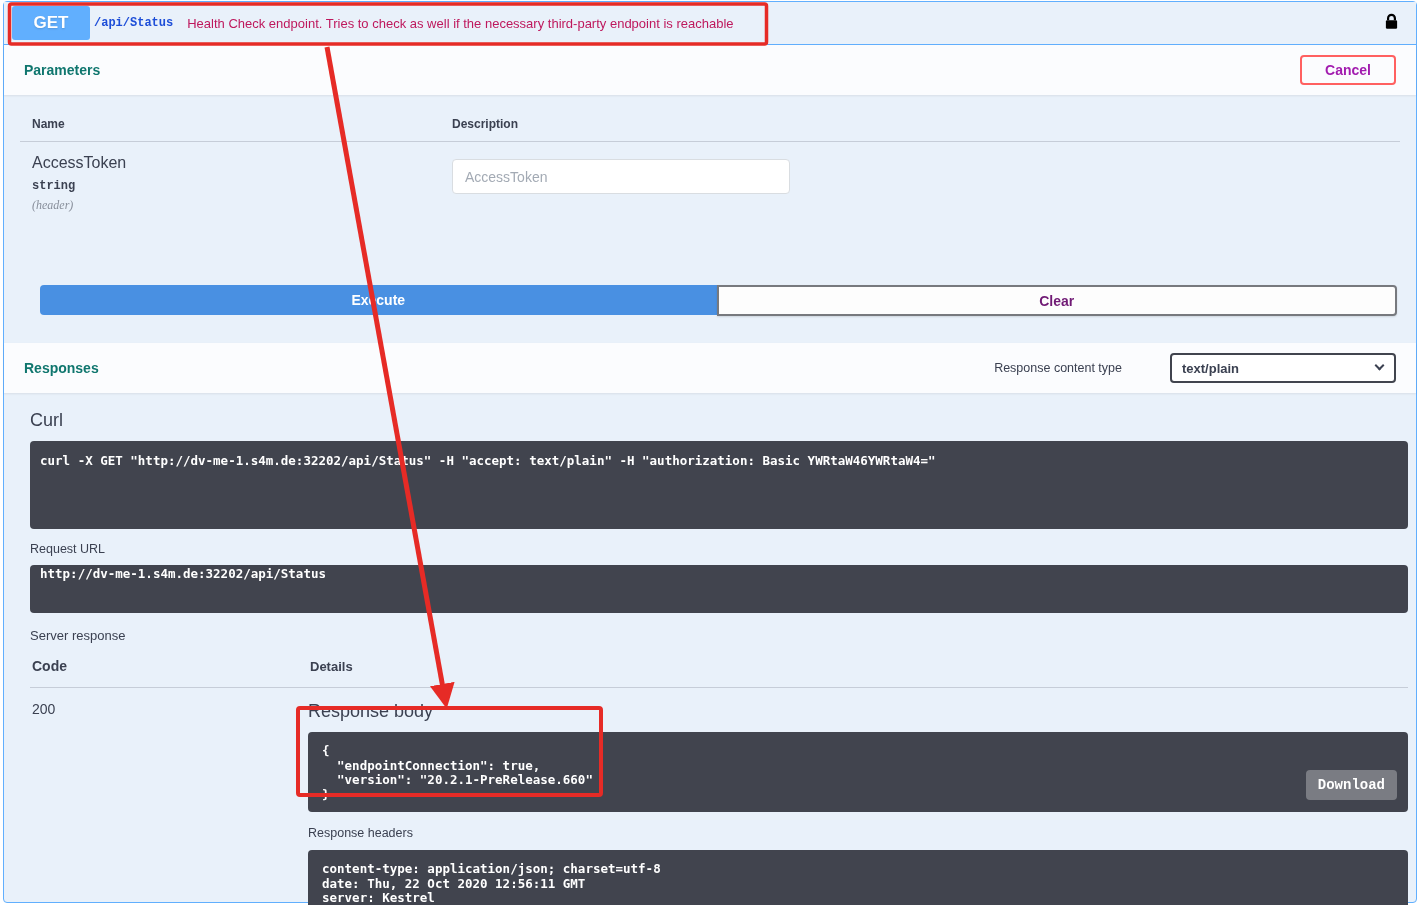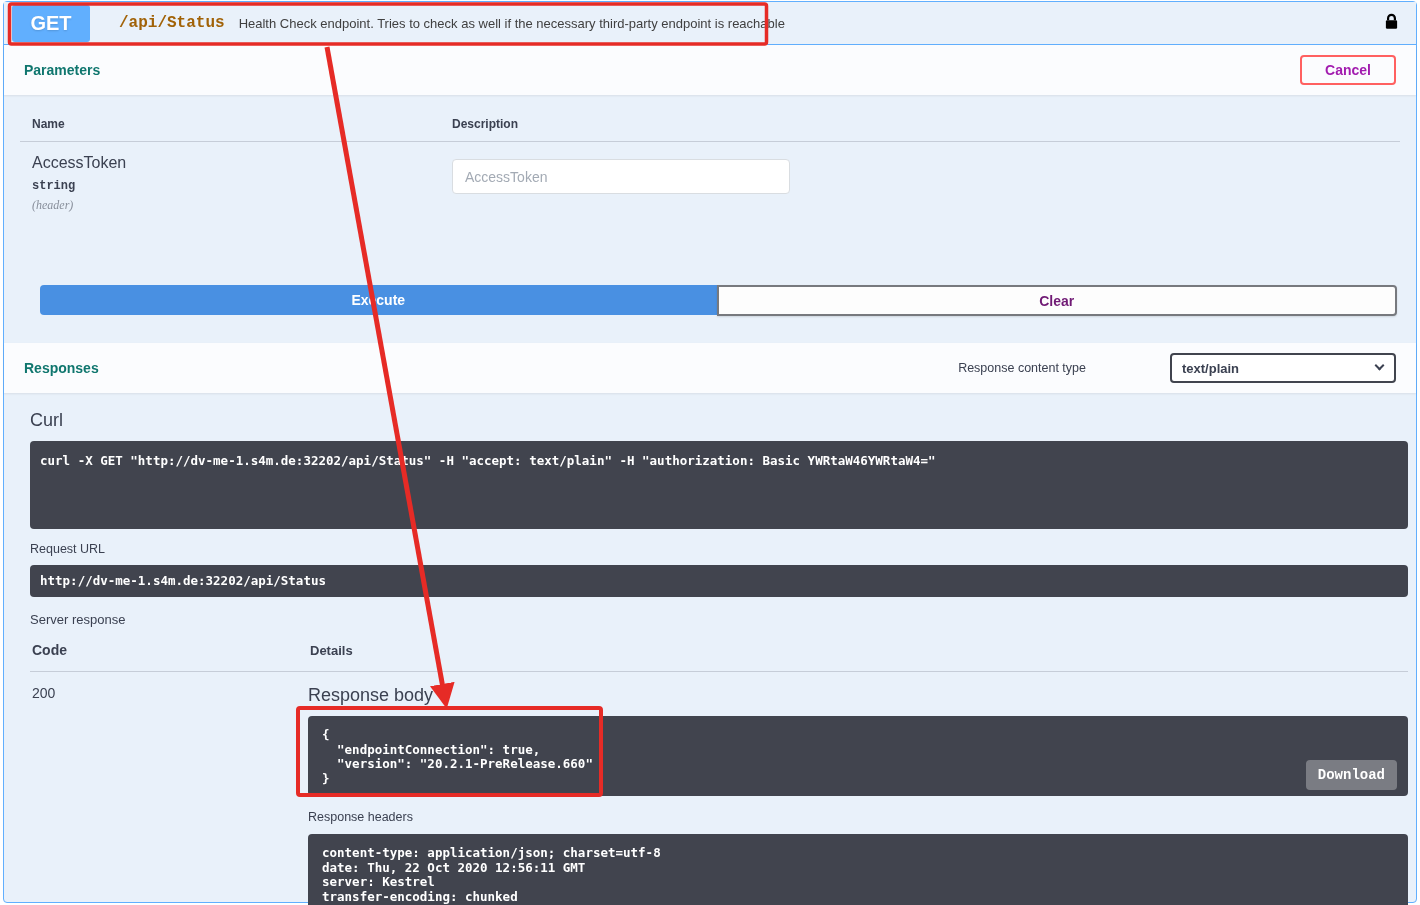--- a/index.html
+++ b/index.html
@@ -19,28 +19,28 @@
   }
 
   
   .summary {
     display:flex; align-items:center; height:43px;
     padding:0 14px 0 8px; border-bottom:1px solid #61affe;
     background:#e9f1fa; cursor:pointer;
   }
   .method-badge {
     width:78px; text-align:center; padding:7px 0;
-    background:#61affe; color:#fff; font-weight:bold; font-size:20px;
+    background:#61affe; color:#fff; font-weight:bold; font-size:17px;
     border-radius:3px; text-shadow:0 1px 2px rgba(0,0,0,.15);
   }
   .path {
-    margin-left:29px; font-family:"Liberation Mono", monospace;
-    font-weight:bold; font-size:16px; color:#a16207;
-  }
-  .summary-desc { margin-left:14px; font-size:13px; color:#404040; }
+    margin-left:4px; font-family:"Liberation Mono", monospace;
+    font-weight:bold; font-size:12px; color:#1d4ed8;
+  }
+  .summary-desc { margin-left:14px; font-size:13px; color:#be185d; }
   .lock-btn { margin-left:auto; background:none; border:none; padding:2px; cursor:pointer; }
 
   
   .section-header {
     display:flex; justify-content:space-between; align-items:center;
     padding:10px 20px; min-height:50px;
     background:rgba(255,255,255,.8);
     box-shadow:0 1px 2px rgba(0,0,0,.08);
   }
   .section-title { font-size:14px; font-weight:bold; color:#0f766e; }
@@ -79,21 +79,21 @@
   }
   .btn-clear {
     flex:1; height:31px; border:2px solid #77797e; border-radius:0 4px 4px 0;
     background:#fdfdfd; color:#701a75; font-weight:bold; font-size:14px;
     font-family:inherit; cursor:pointer; box-shadow:0 1px 2px rgba(0,0,0,.12);
   }
 
   .responses-header { margin-top:27px; }
   .rct { display:flex; align-items:center;gap:36px; }
   .rct-label { font-size:12.5px; margin-right:12px; }
-  .select-wrap { position:relative;margin-left:36px; }
+  .select-wrap { position:relative; }
   .ct-select {
     appearance:none; -webkit-appearance:none;
     width:226px; height:30px; padding:0 30px 0 10px;
     border:2px solid #41444e; border-radius:4px; background:#fff;
     font-weight:bold; font-size:13px; color:#3b4151; font-family:inherit;
     cursor:pointer;
   }
   .chev {
     position:absolute; right:13px; top:9px; width:7px; height:7px;
     border-right:2px solid #3b4151; border-bottom:2px solid #3b4151;
@@ -103,35 +103,35 @@
   
   .resp-content { padding:17px 8px 0 26px; }
   .small-label { font-size:18px; margin:0 0 10px; }
   .code-block {
     background:#41444e; border-radius:4px; color:#fff;
     font-family:"Liberation Mono", monospace; font-weight:bold; font-size:12.5px;
   }
   .code-block pre { margin:0; white-space:pre; line-height:14.5px; }
   .curl-block { height:88px; padding:13px 10px; }
   .url-label { margin:13px 0 9px; font-size:12.5px; }
-  .url-block { height:32px; padding:9px 10px; }
+  .url-block { height:48px; padding:2px 10px; }
   .server-label { margin:15px 0 0; font-size:13px; }
 
   .resp-thead {
     display:flex; align-items:flex-end; padding:15px 0 13px 2px;
     border-bottom:1px solid rgba(59,65,81,.2);
   }
   .code-col { width:278px; font-size:14px; font-weight:bold; }
   .details-col { flex:1; font-size:13px; font-weight:bold; }
   .resp-row { display:flex; padding-top:13px; }
   .code-val { width:278px; font-size:14px; padding-left:2px; }
   .details-cell { flex:1; }
   .body-block { position:relative; height:80px; padding:12px 14px; }
   .btn-download {
-    position:absolute; right:11px; bottom:6px;
+    position:absolute; right:11px; bottom:12px;
     background:rgba(255,255,255,.3); color:#fff; border:none; border-radius:4px;
     font-weight:bold; font-size:14px; padding:7px 12px;
     font-family:inherit; cursor:pointer;
   }
   .rh-label { margin:14px 0 10px; font-size:12.5px; }
   .headers-block { height:80px; padding:12px 14px; }
 
   
   .annotations { position:absolute; left:0; top:0; pointer-events:none; z-index:10; }
 </style>

